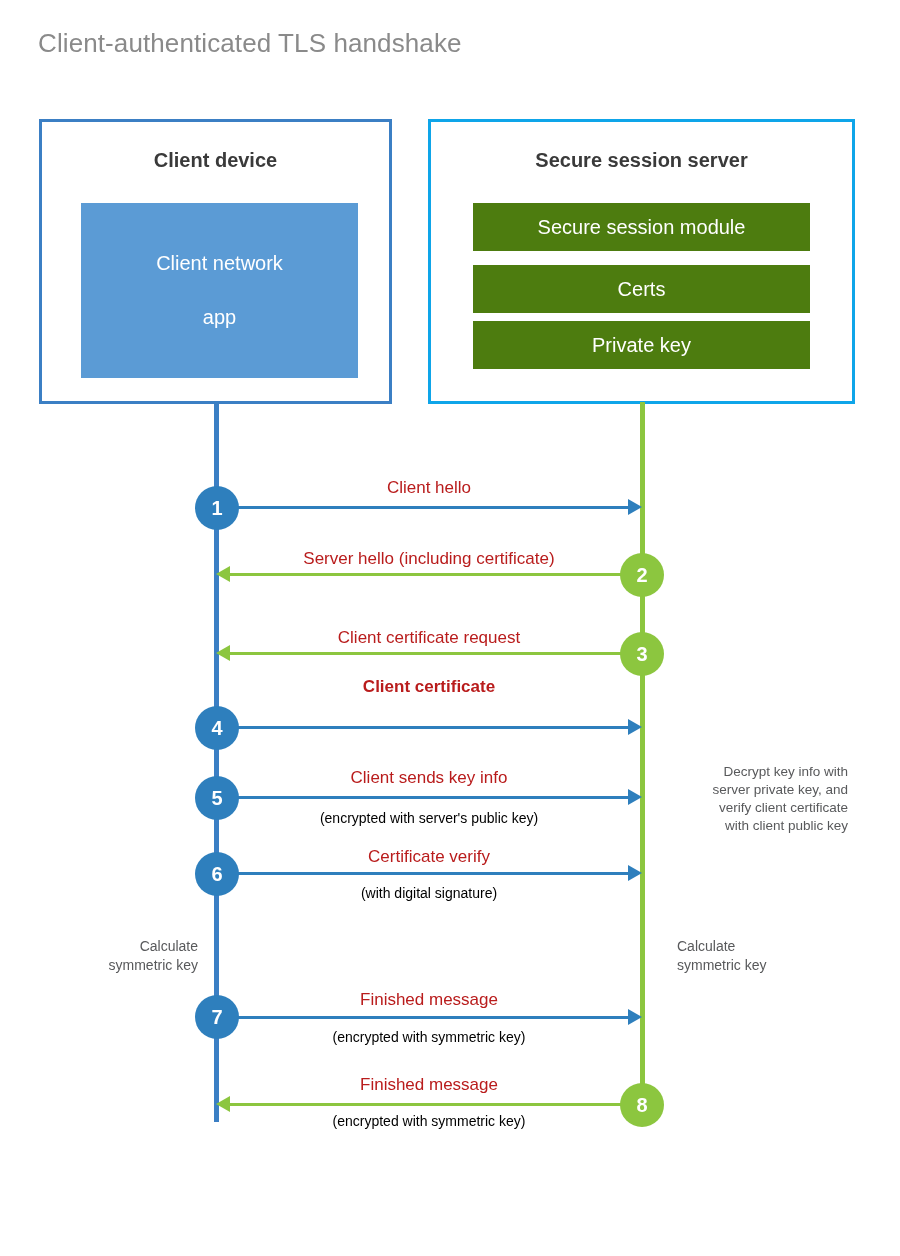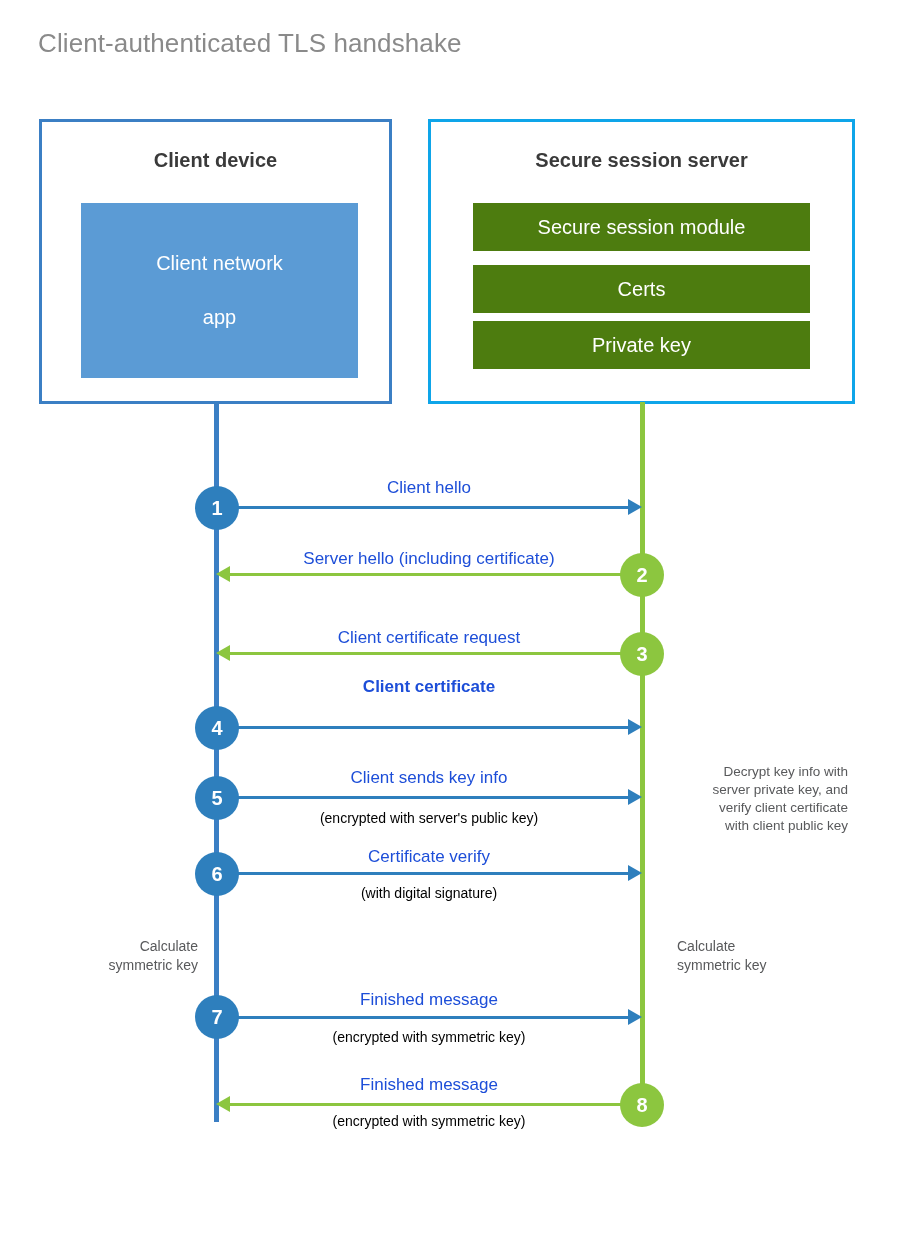--- a/index.html
+++ b/index.html
@@ -151,21 +151,21 @@
     justify-content: center;
   }
   .step-circle.blue { background: #2e7fbd; }
   .step-circle.green { background: #8cc63f; }
 
   
   .msg-label {
     position: absolute;
     text-align: center;
     font-size: 17px;
-    color: #1d4ed8;
+    color: #b91c1c;
     white-space: nowrap;
   }
   .msg-sublabel {
     position: absolute;
     text-align: center;
     font-size: 14px;
     color: #000000;
     white-space: nowrap;
   }
 

